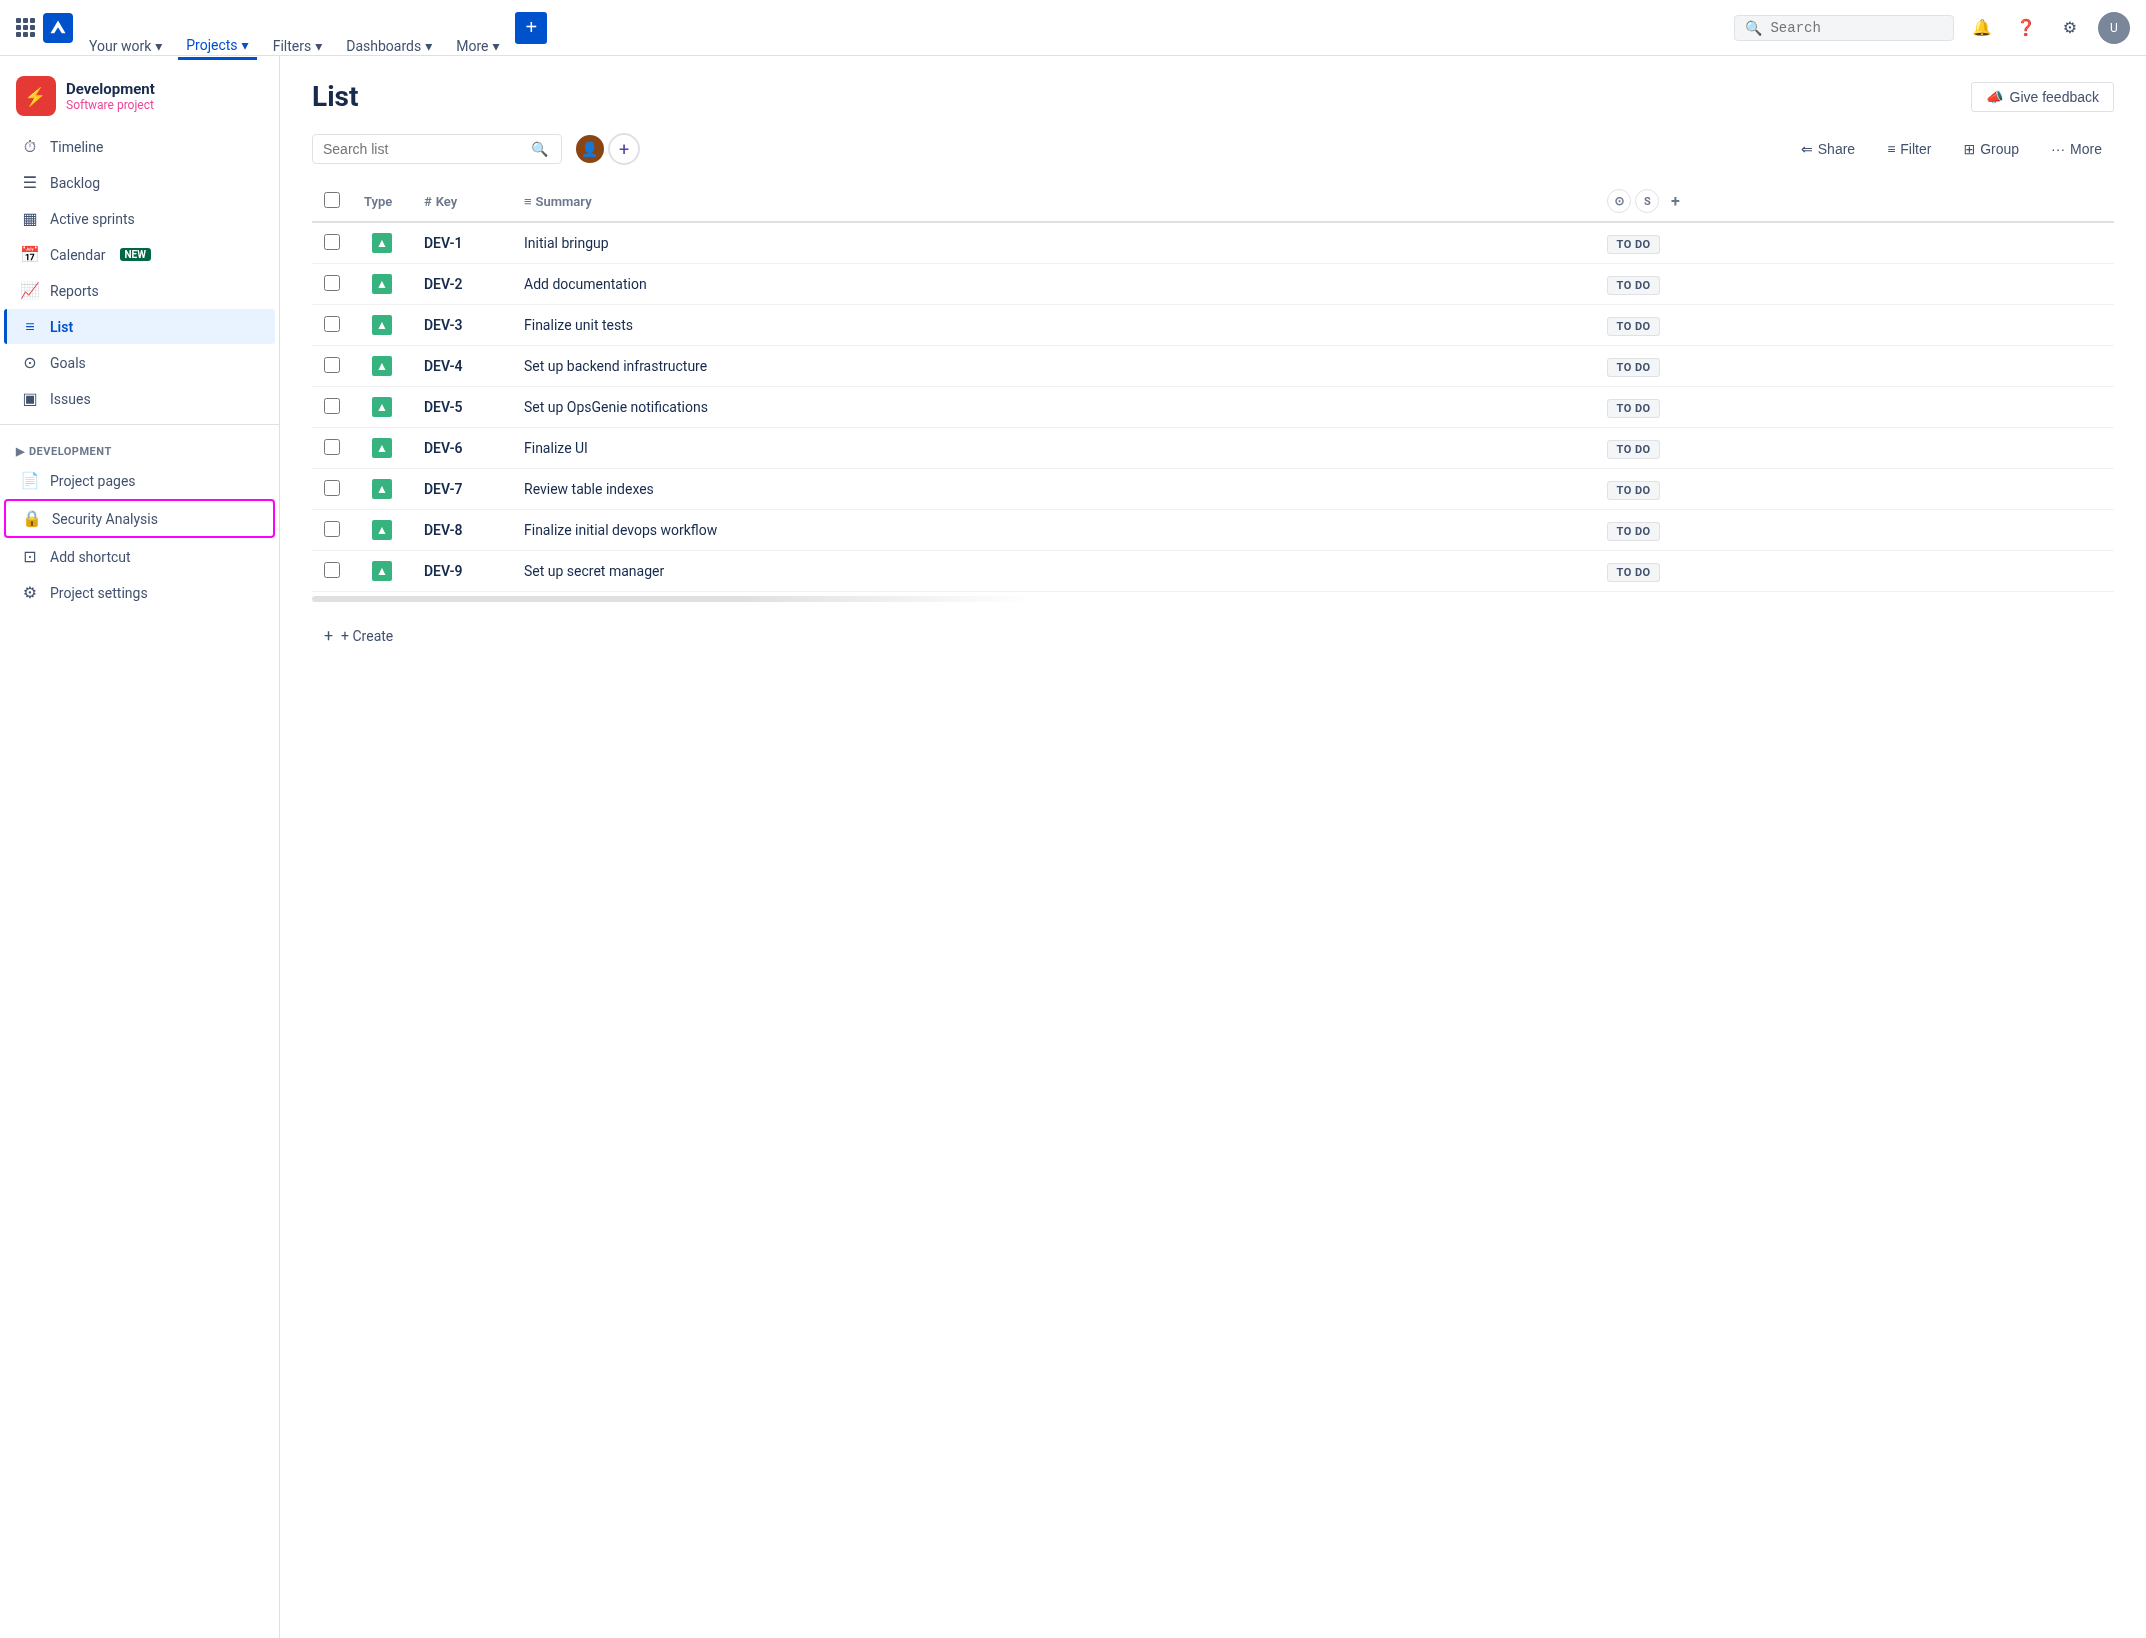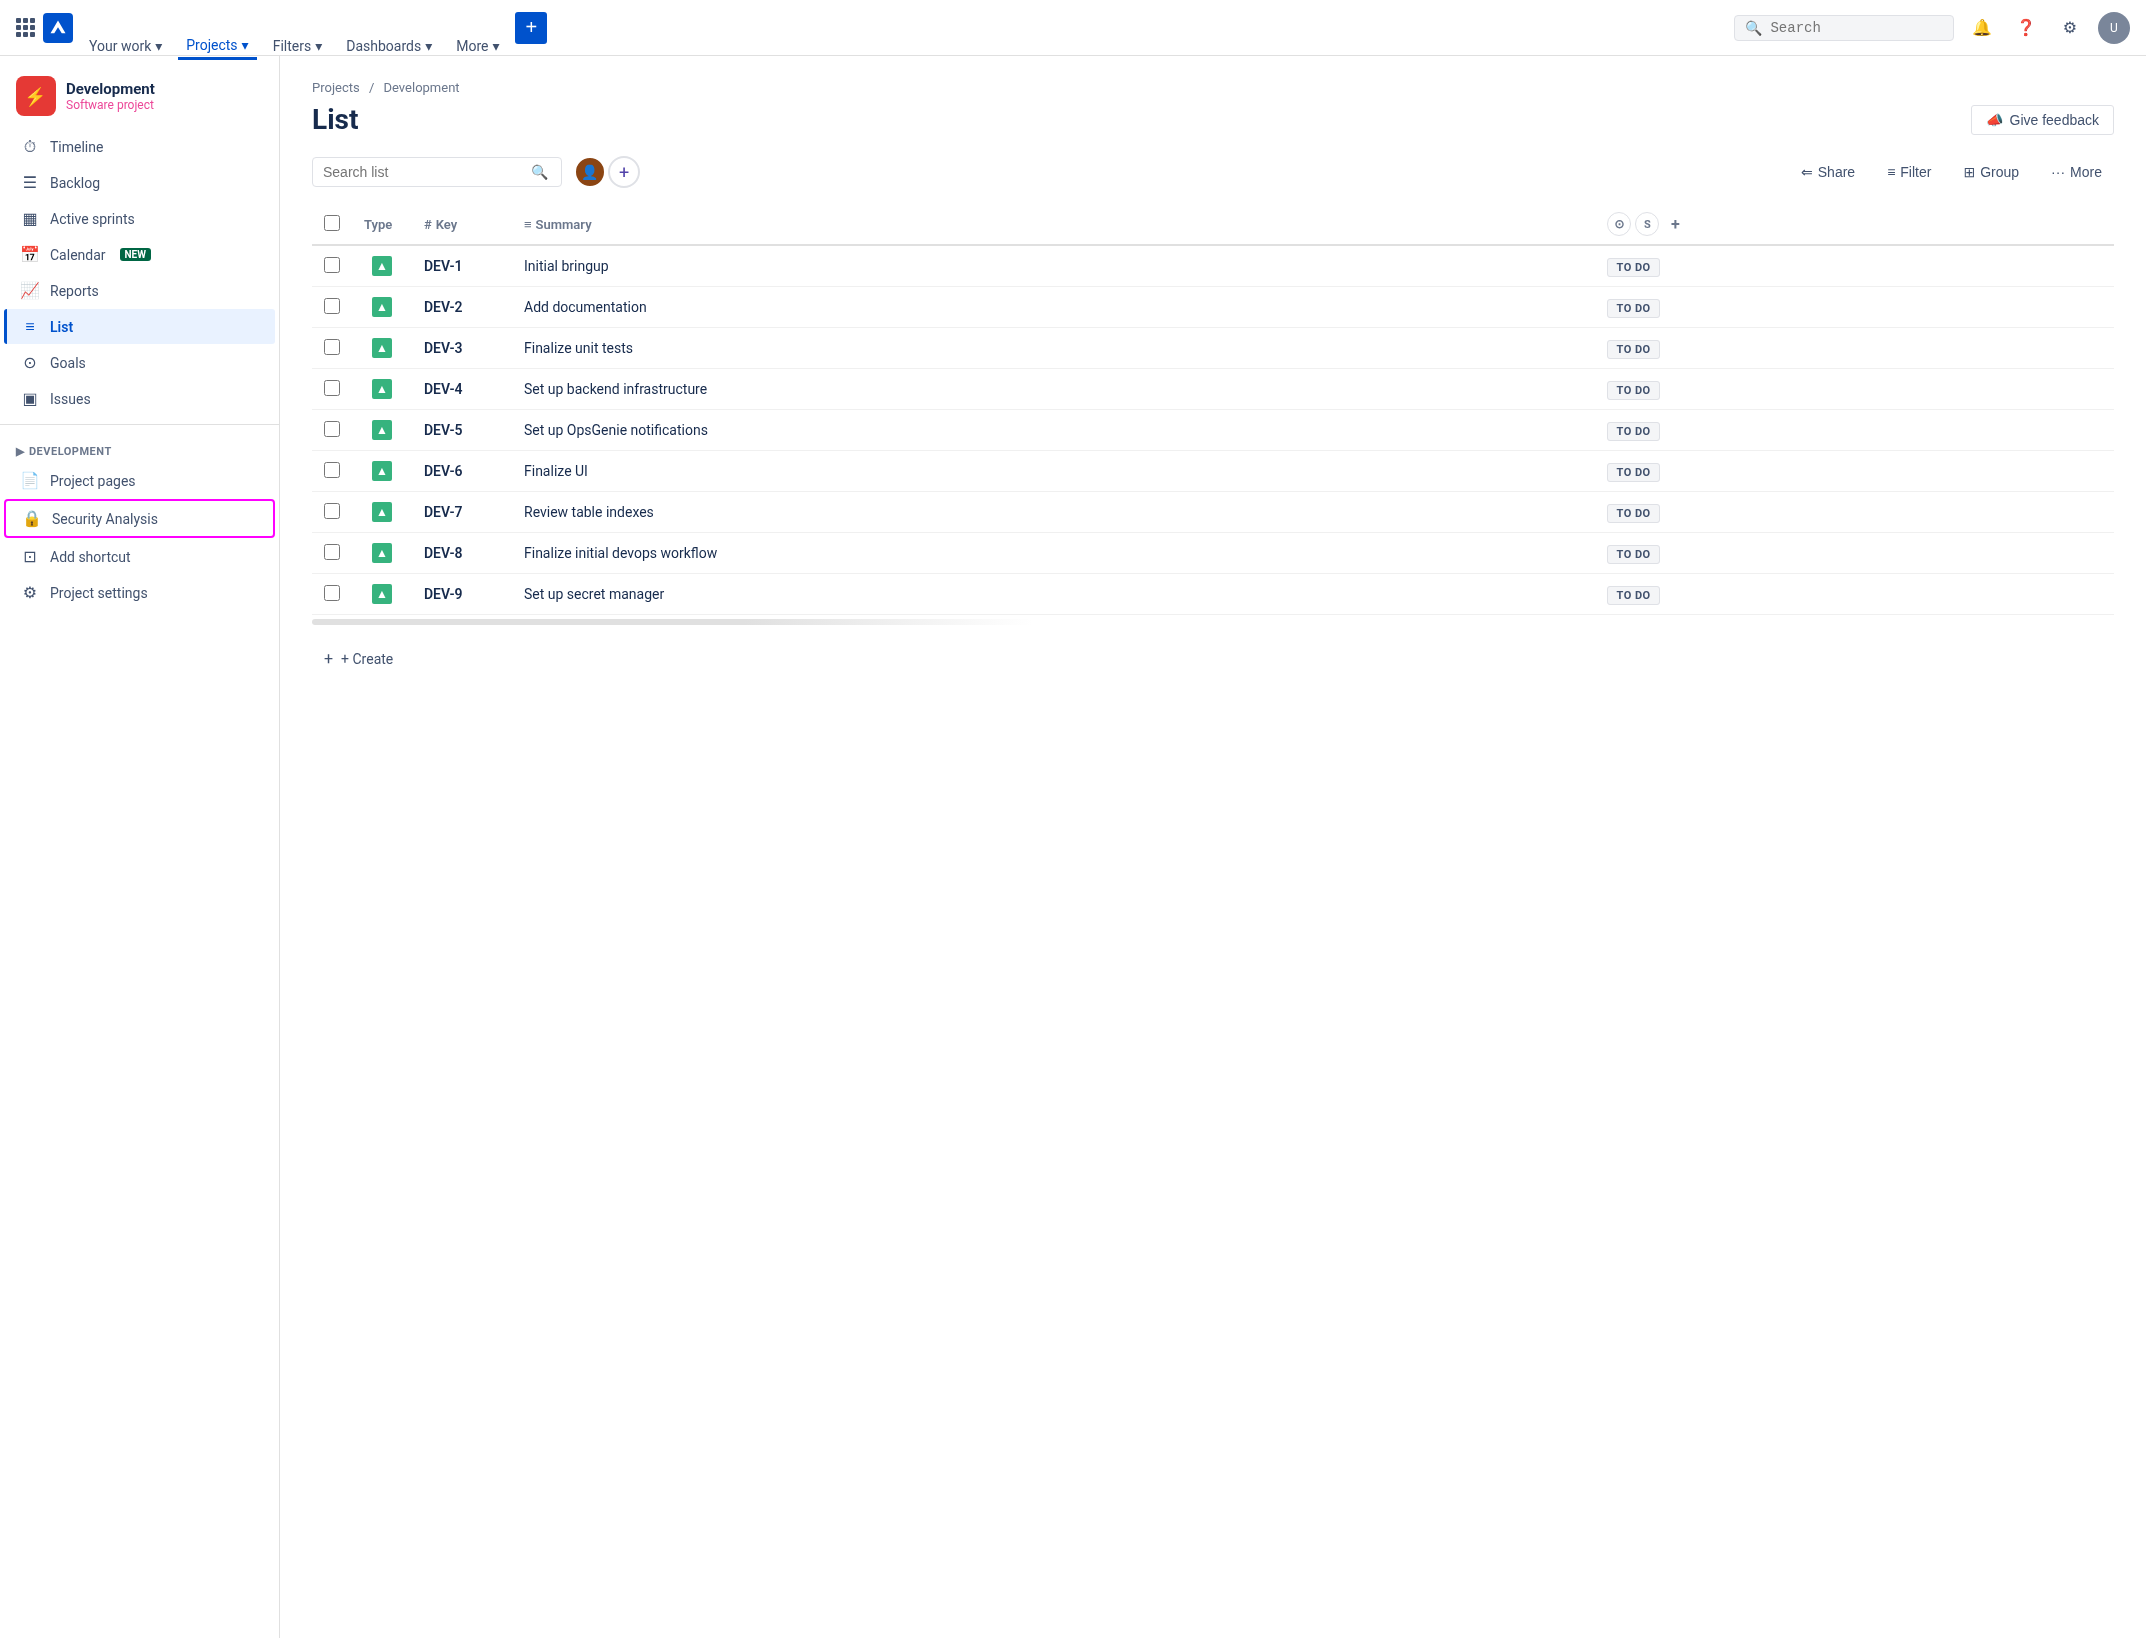--- a/index.html
+++ b/index.html
@@ -232,25 +232,20 @@
       </div>
       <div class="sidebar-item">
         <span class="item-icon">⚙</span>
         <span>Project settings</span>
       </div>
     </nav>
 
   </aside>
 
   <main class="main-content">
-    <div class="breadcrumb">
-      <span>Projects</span>
-      <span class="sep">/</span>
-      <span>Development</span>
-    </div>
 
     <div class="page-header">
       <h1 class="page-title">List</h1>
       <button class="give-feedback-btn">
         <span>📣</span>
         <span>Give feedback</span>
       </button>
     </div>
 
     <div class="list-toolbar">

